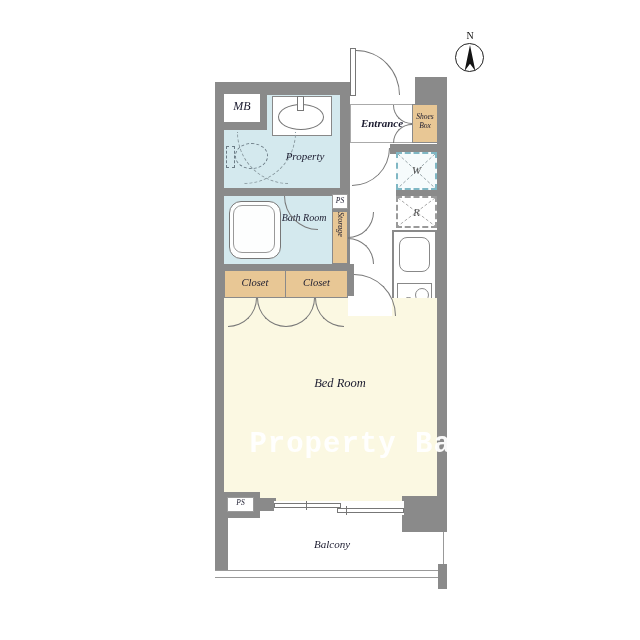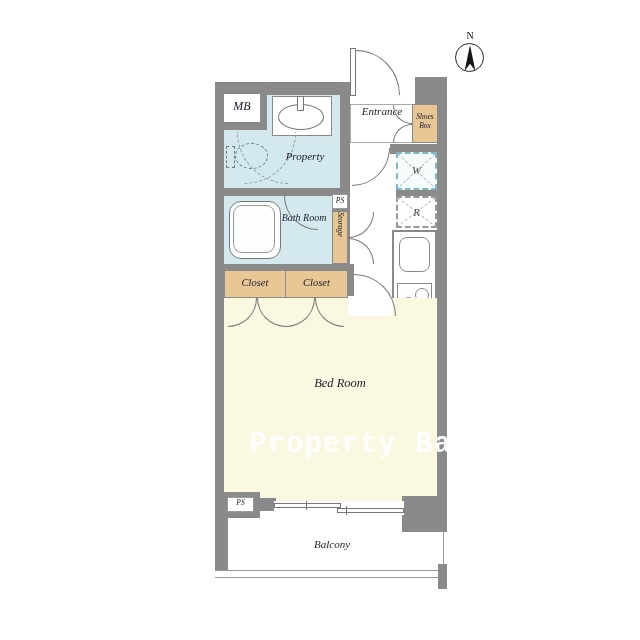--- a/index.html
+++ b/index.html
@@ -60,21 +60,21 @@
   <div class="abs lbl" style="left:272px;top:212px;width:64px;font-size:10px;">Bath Room</div>
 
   <div class="abs floor" style="left:332px;top:194px;width:16px;height:15px;border:1px solid #9a9a9a;">
     <div class="lbl" style="font-size:7.5px;margin-top:2px;">PS</div>
   </div>
   <div class="abs tan" style="left:332px;top:211px;width:16px;height:53px;text-align:center;">
     <span class="vtext" style="font-size:8px;">Storage</span>
   </div>
 
   <div class="abs floor" style="left:350px;top:104px;width:64px;height:39px;border:1px solid #aaaaaa;">
-    <div class="lbl" style="font-size:11px;margin-top:0;">Entrance</div>
+    <div class="lbl" style="font-size:11px;margin-top:12px;font-weight:bold;">Entrance</div>
   </div>
   <div class="abs tan" style="left:412px;top:104px;width:26px;height:39px;">
     <div class="lbl" style="font-size:7.5px;margin-top:8px;">Shoes Box</div>
   </div>
 
   <div class="abs xbox" style="left:396px;top:152px;width:41px;height:38px;border:2px dashed #7fb7c4;background:#f6fbfc;">
     <svg>
         <line x1="0" y1="0" x2="100%" y2="100%" stroke="#9aa7ab" stroke-dasharray="3,2"></line>
         <line x1="100%" y1="0" x2="0" y2="100%" stroke="#9aa7ab" stroke-dasharray="3,2"></line>
       </svg>

